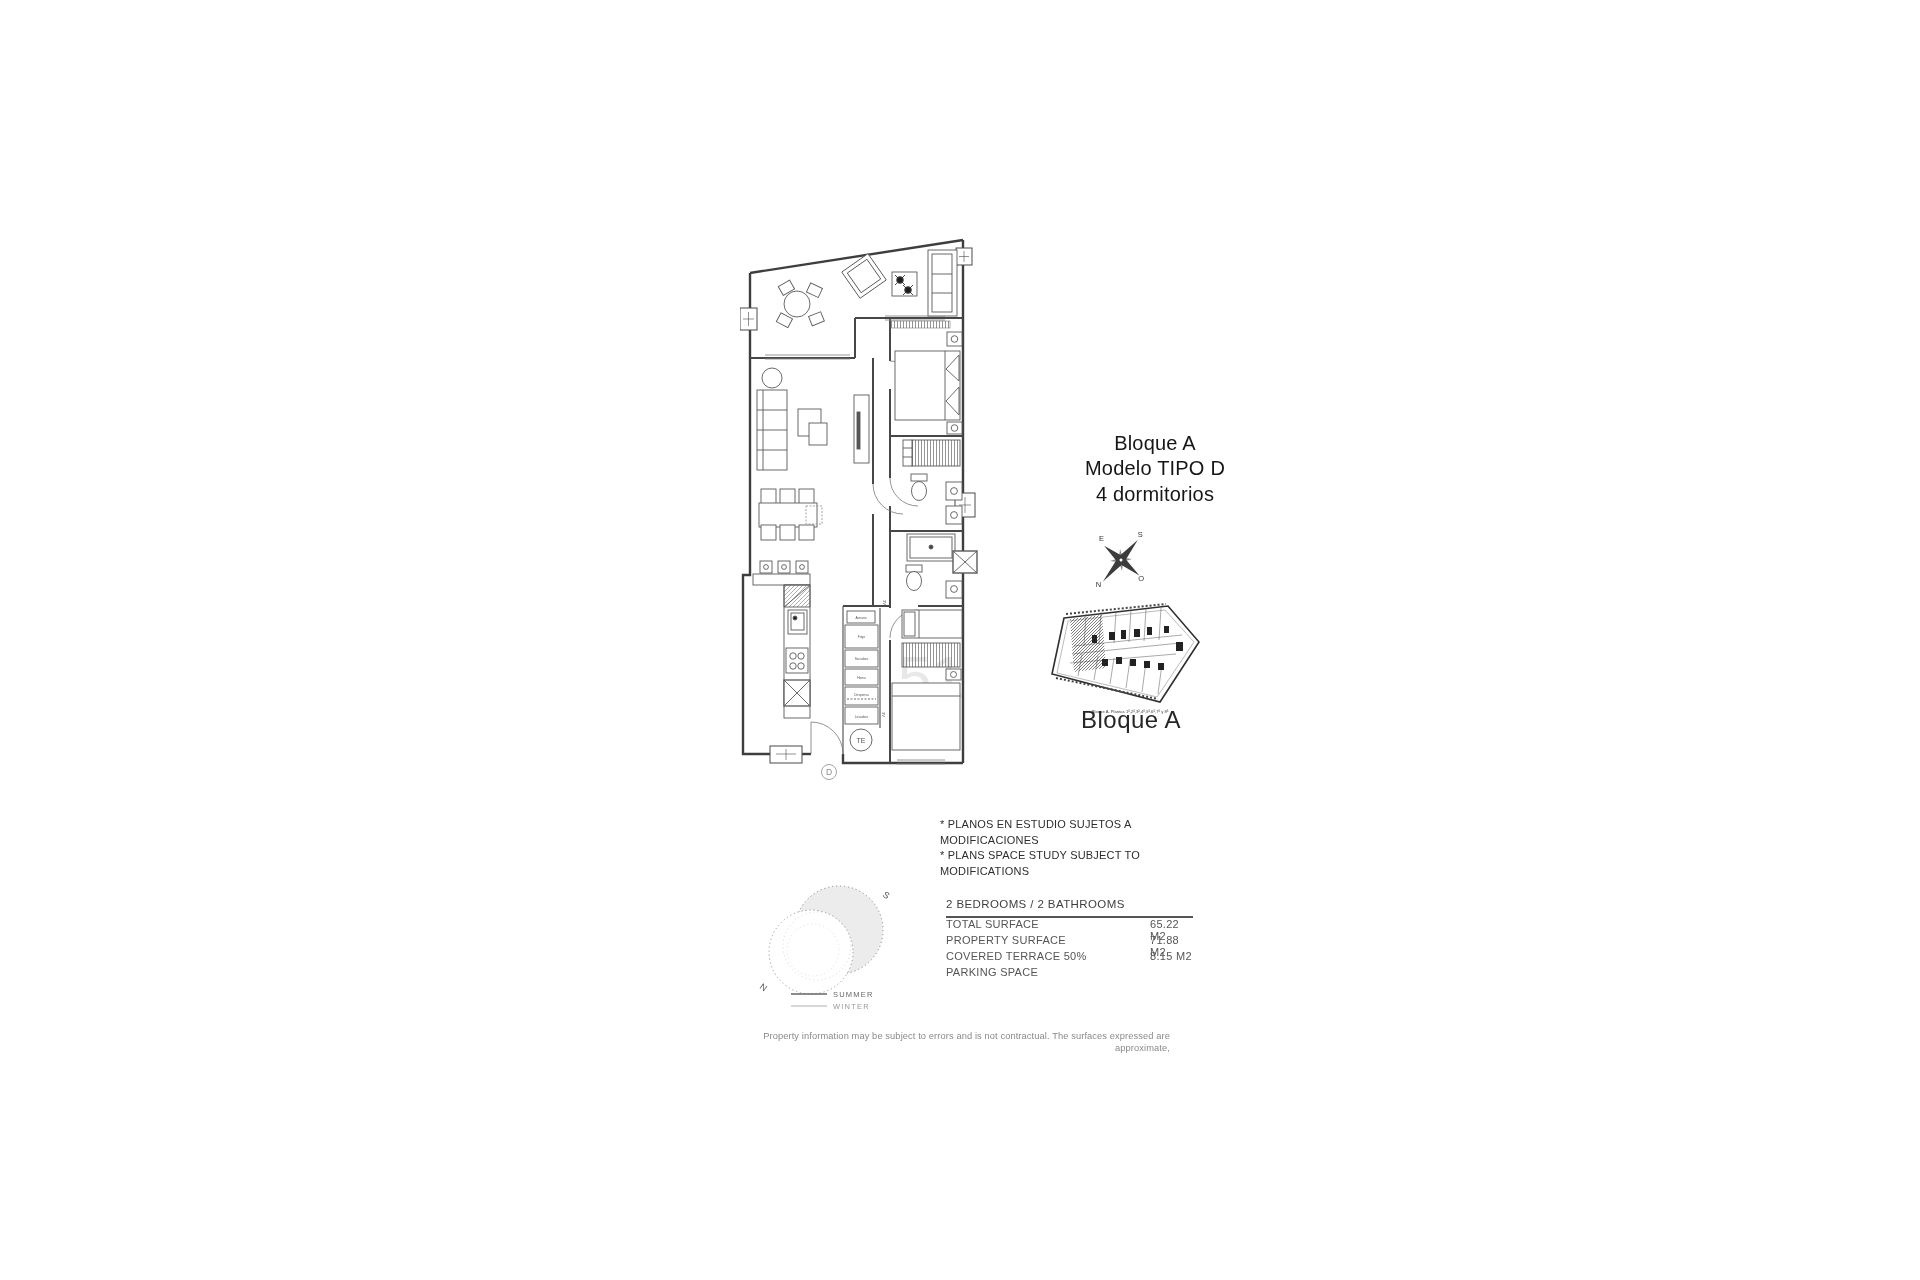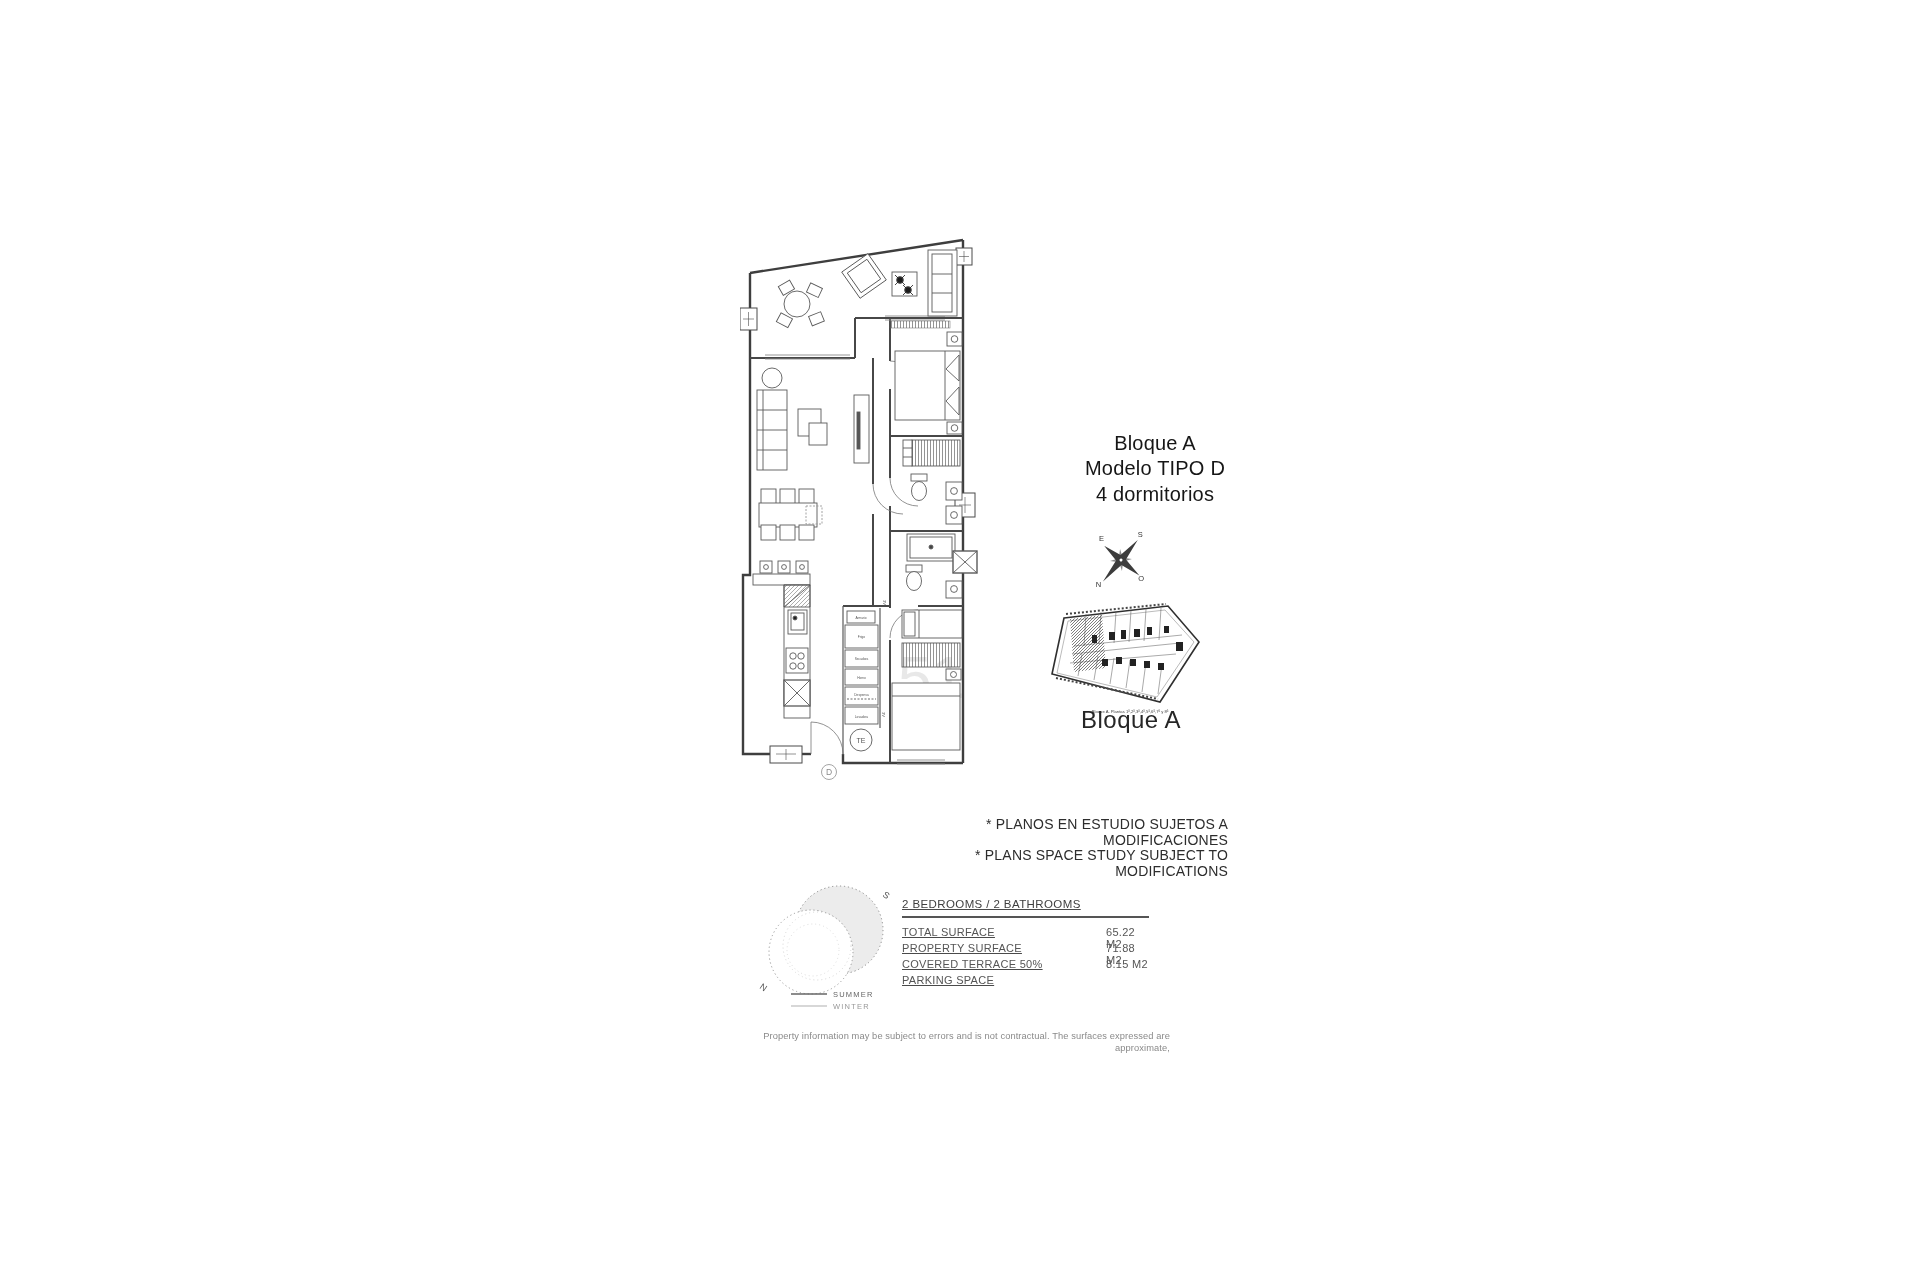--- a/index.html
+++ b/index.html
@@ -4,30 +4,30 @@
 <style>
   html,body{margin:0;padding:0;background:#ffffff;}
   #page{position:relative;width:1920px;height:1280px;background:#ffffff;overflow:hidden;
         font-family:"Liberation Sans", sans-serif;color:#333;}
   .abs{position:absolute;}
   svg{font-family:"Liberation Sans", sans-serif;}
   
   .title-block{left:1035px;top:431px;width:240px;text-align:center;
                font-size:20px;line-height:25.4px;color:#161616;letter-spacing:.2px;}
   
-  .notes{left:940px;top:817px;width:288px;text-align:right;font-size:14px;
+  .notes{left:940px;top:817px;width:288px;text-align:left;font-size:11px;
          line-height:15.5px;color:#2d2d2d;letter-spacing:.2px;}
   
   .keyplan-label{left:1046px;top:706px;width:170px;text-align:center;font-size:24px;
                  color:#262626;letter-spacing:.5px;}
   
-  .specs{left:902px;top:898px;width:247px;color:#4a4a4a;text-decoration:underline;}
+  .specs{left:946px;top:898px;width:247px;color:#4a4a4a;}
   .specs .hdr{font-size:11.5px;letter-spacing:.4px;color:#3f3f3f;}
   .specs .rule{margin-top:6px;border-bottom:2px solid #555;}
-  .specs .rows{margin-top:8px;}
+  .specs .rows{}
   .specs .row{position:relative;height:16px;font-size:11px;color:#555;letter-spacing:.3px;}
   .specs .row .val{position:absolute;left:204px;top:0;}
   
   .disclaimer{left:760px;top:1030px;width:410px;text-align:right;font-size:9.3px;
               line-height:12.4px;color:#8a8a8a;letter-spacing:.1px;}
 </style>
 </head>
 <body>
 
 <div id="page">

